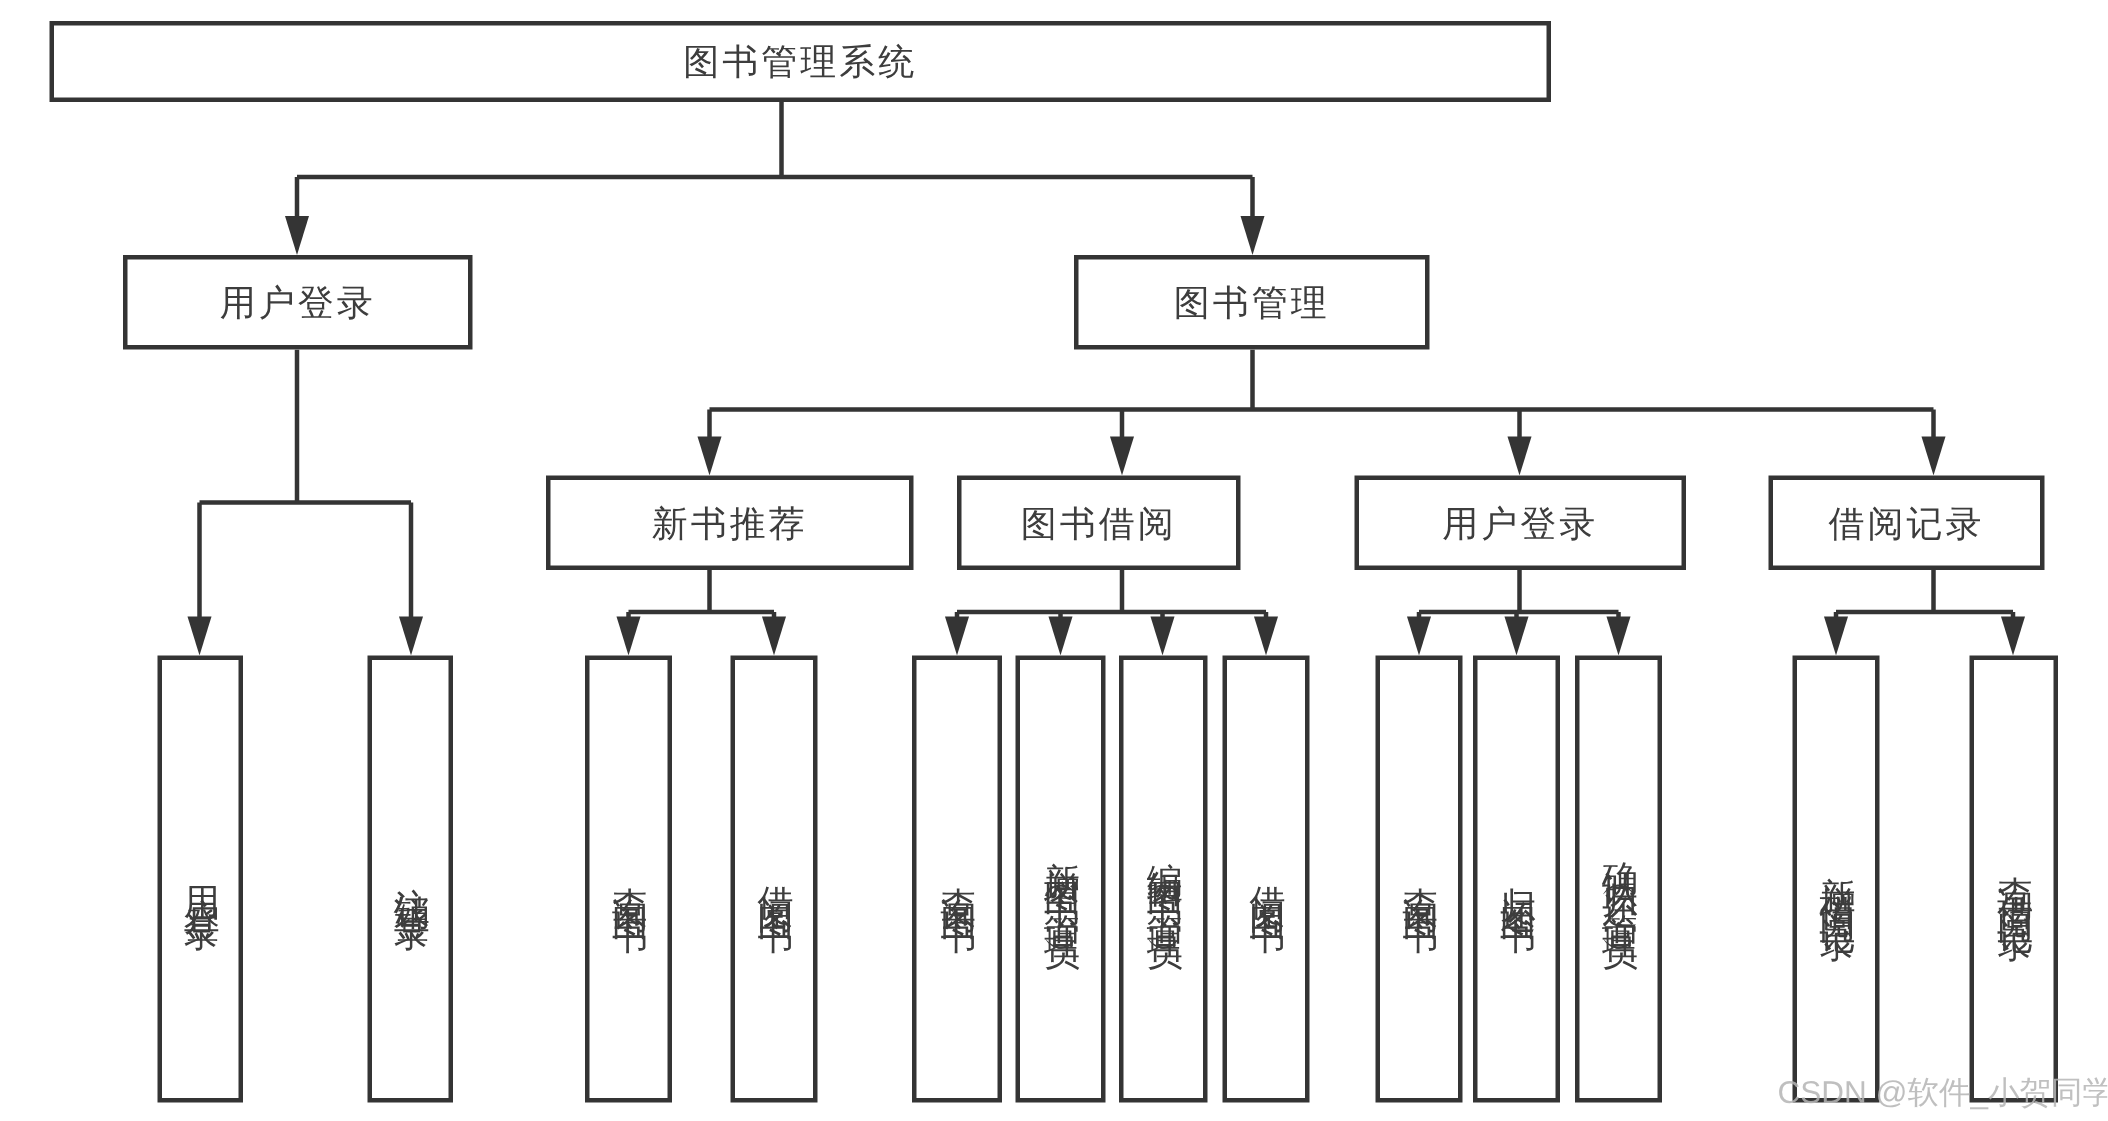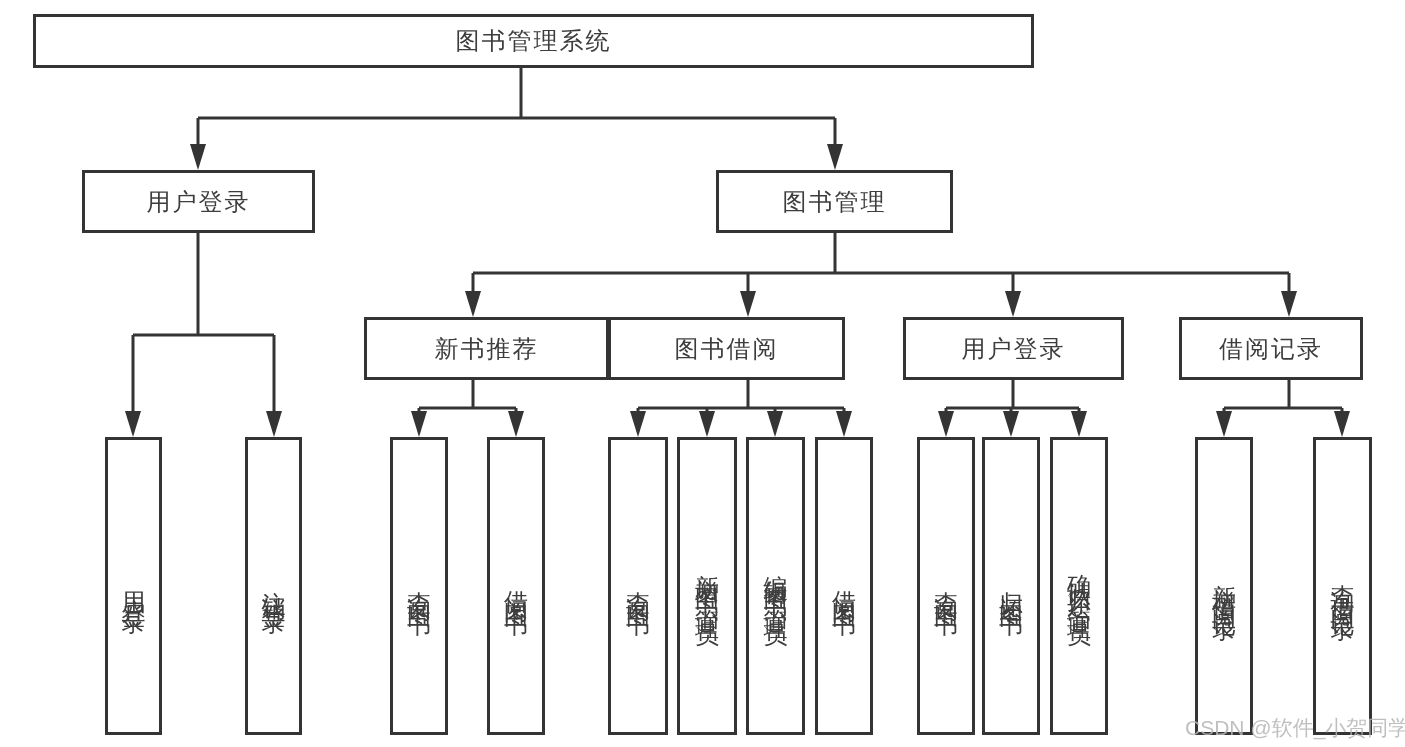--- a/index.html
+++ b/index.html
@@ -97,21 +97,21 @@
   <div class="node hnode" style="left:82px; top:170px; width:233px; height:63px;">
     <span>用户登录</span>
   </div>
   <div class="node hnode" style="left:716px; top:170px; width:237px; height:63px;">
     <span>图书管理</span>
   </div>
 
   <div class="node hnode" style="left:364px; top:317px; width:245px; height:63px;justify-content:center;">
     <span>新书推荐</span>
   </div>
-  <div class="node hnode" style="left:608px; top:317px; width:237px; height:63px;font-family:Liberation Mono, monospace;">
+  <div class="node hnode" style="left:638px; top:317px; width:189px; height:63px;font-family:Liberation Mono, monospace;">
     <span>图书借阅</span>
   </div>
   <div class="node hnode" style="left:903px; top:317px; width:221px; height:63px;">
     <span>用户登录</span>
   </div>
   <div class="node hnode" style="left:1179px; top:317px; width:184px; height:63px;">
     <span>借阅记录</span>
   </div>
 
   <div class="node leaf" style="left:105px; top:437px; width:57px; height:298px;">

